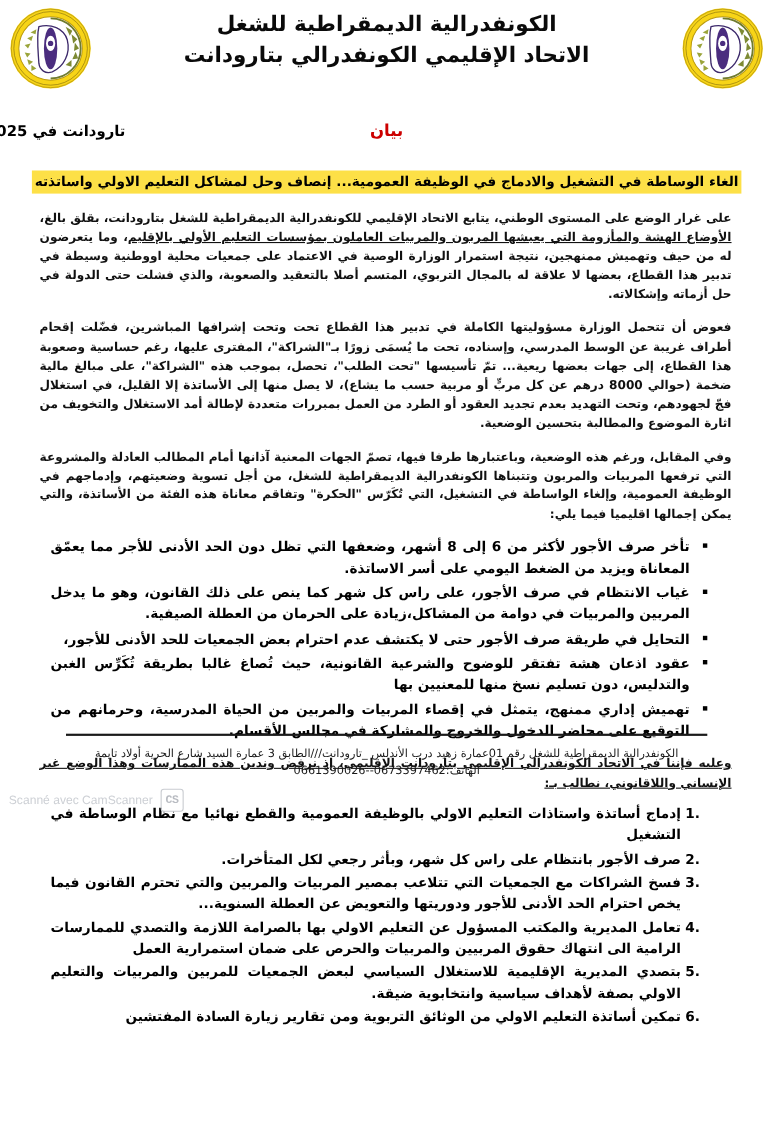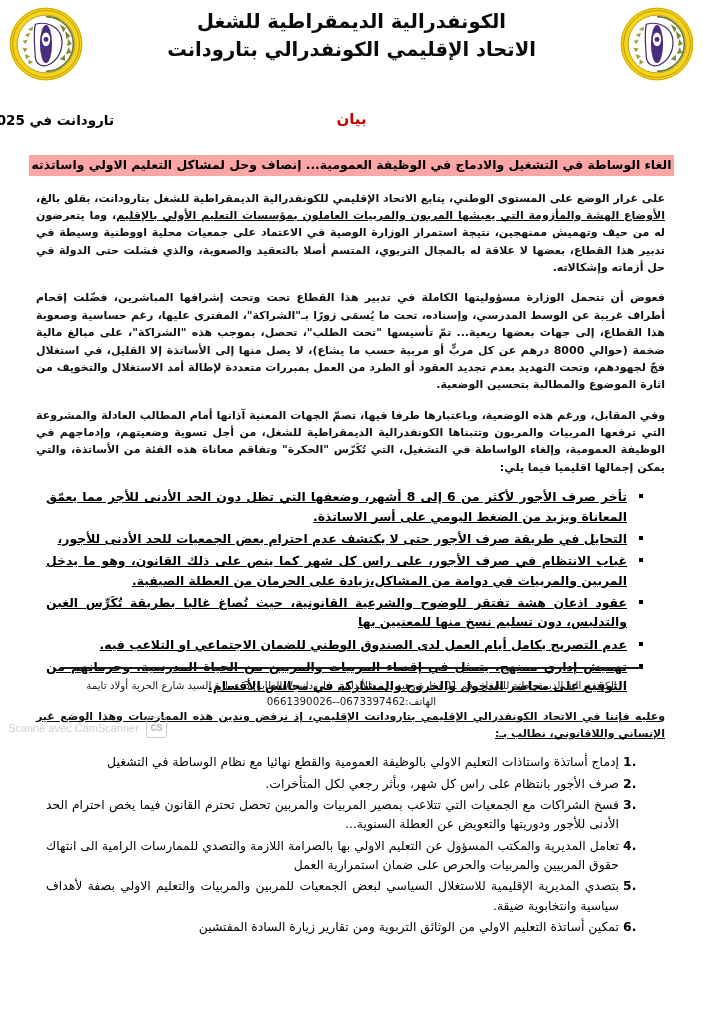--- a/index.html
+++ b/index.html
@@ -81,21 +81,21 @@
   }
 
   
   .subtitle-wrap {
     text-align: center;
     margin-top: 10px;
     margin-bottom: 14px;
   }
   .subtitle {
     display: inline-block;
-    background: #fca5a5;
+    background: #fde047;
     color: #000;
     font-weight: bold;
     font-size: 12.4px;
     line-height: 1.5;
     padding: 1px 3px;
   }
 
   
   .body-col {
     padding: 0 14px 0 12px;
@@ -117,21 +117,20 @@
     font-weight: bold;
     text-decoration: underline;
     margin-bottom: 10px;
   }
 
   
   ul.bullets {
     margin: 0 0 12px 0;
     padding: 0 36px 0 10px;
     list-style: none;
-    text-decoration: underline;
   }
   ul.bullets li {
     position: relative;
     font-size: 12.4px;
     line-height: 1.56;
     font-weight: bold;
     text-align: justify;
     margin-bottom: 3px;
     padding-right: 2px;
   }
@@ -149,21 +148,21 @@
   ol.demands {
     margin: 0 0 12px 0;
     padding: 0 46px 0 10px;
     list-style: none;
     counter-reset: dcount;
   }
   ol.demands li {
     position: relative;
     font-size: 12.4px;
     line-height: 1.56;
-    font-weight: normal;
+    font-weight: bold;
     text-align: justify;
     margin-bottom: 2px;
   }
   ol.demands li::before {
     counter-increment: dcount;
     content: counter(dcount) ".";
     position: absolute;
     right: -24px;
     top: 0;
     width: 20px;
@@ -309,33 +308,32 @@
   <div class="body-col">
 
     <p class="para"><span>على غرار الوضع على المستوى الوطني، يتابع الاتحاد الإقليمي للكونفدرالية الديمقراطية للشغل بتارودانت، بقلق بالغ، </span><span class="u">الأوضاع الهشة والمأزومة التي يعيشها المربون والمربيات العاملون بمؤسسات التعليم الأولي بالإقليم</span><span>، وما يتعرضون له من حيف وتهميش ممنهجين، نتيجة استمرار الوزارة الوصية في الاعتماد على جمعيات محلية اووطنية وسيطة في تدبير هذا القطاع، بعضها لا علاقة له بالمجال التربوي، المتسم أصلا بالتعقيد والصعوبة، والذي فشلت حتى الدولة في حل أزماته وإشكالاته.</span></p>
 
     <p class="para">فعوض أن تتحمل الوزارة مسؤوليتها الكاملة في تدبير هذا القطاع تحت وتحت إشرافها المباشرين، فضّلت إقحام أطراف غريبة عن الوسط المدرسي، وإسناده، تحت ما يُسمَى زورًا بـ"الشراكة"، المفترى عليها، رغم حساسية وصعوبة هذا القطاع، إلى جهات بعضها ريعية... تمّ تأسيسها "تحت الطلب"، تحصل، بموجب هذه "الشراكة"، على مبالغ مالية ضخمة (حوالي 8000 درهم عن كل مربٍّ أو مربية حسب ما يشاع)، لا يصل منها إلى الأساتذة إلا القليل، في استغلال فجّ لجهودهم، وتحت التهديد بعدم تجديد العقود أو الطرد من العمل بمبررات متعددة لإطالة أمد الاستغلال والتخويف من اثارة الموضوع والمطالبة بتحسين الوضعية.</p>
 
     <p class="para tight">وفي المقابل، ورغم هذه الوضعية، وباعتبارها طرفا فيها، تصمّ الجهات المعنية آذانها أمام المطالب العادلة والمشروعة التي ترفعها المربيات والمربون وتتبناها الكونفدرالية الديمقراطية للشغل، من أجل تسوية وضعيتهم، وإدماجهم في الوظيفة العمومية، وإلغاء الواساطة في التشغيل، التي تُكَرّس "الحكرة" وتفاقم معاناة هذه الفئة من الأساتذة، والتي يمكن إجمالها اقليميا فيما يلي:</p>
 
     <ul class="bullets">
       <li>تأخر صرف الأجور لأكثر من 6 إلى 8 أشهر، وضعفها التي تظل دون الحد الأدنى للأجر مما يعمّق المعاناة ويزيد من الضغط اليومي على أسر الاساتذة.</li>
+      <li>غياب الانتظام في صرف الأجور، على راس كل شهر كما ينص على ذلك القانون، وهو ما يدخل المربين والمربيات في دوامة من المشاكل،زيادة على الحرمان من العطلة الصيفية.</li>
       <li>التحايل في طريقة صرف الأجور حتى لا يكتشف عدم احترام بعض الجمعيات للحد الأدنى للأجور،</li>
-      <li>غياب الانتظام في صرف الأجور، على راس كل شهر كما ينص على ذلك القانون، وهو ما يدخل المربين والمربيات في دوامة من المشاكل،زيادة على الحرمان من العطلة الصيفية.</li>
       <li>عقود اذعان هشة تفتقر للوضوح والشرعية القانونية، حيث تُصاغ غالبا بطريقة تُكَرِّس الغبن والتدليس، دون تسليم نسخ منها للمعنيين بها</li>
-      <li>عدم التصريح بكامل أيام العمل لدى الصندوق الوطني للضمان الاجتماعي او التلاعب فيه.</li>
       <li>تهميش إداري ممنهج، يتمثل في إقصاء المربيات والمربين من الحياة المدرسية، وحرمانهم من التوقيع على محاضر الدخول والخروج والمشاركة في مجالس الأقسام.</li>
     </ul>
 
     <p class="para demand-intro">وعليه فإننا في الاتحاد الكونفدرالي الإقليمي بتارودانت الإقليمي، إذ نرفض وندين هذه الممارسات وهذا الوضع غير الإنساني واللاقانوني، نطالب بـ:</p>
 
     <ol class="demands">
       <li>إدماج أساتذة واستاذات التعليم الاولي بالوظيفة العمومية والقطع نهائيا مع نظام الوساطة في التشغيل</li>
       <li>صرف الأجور بانتظام على راس كل شهر، وبأثر رجعي لكل المتأخرات.</li>
-      <li>فسخ الشراكات مع الجمعيات التي تتلاعب بمصير المربيات والمربين تحصل تحترم القانون فيما يخص احترام الحد الأدنى للأجور ودوريتها والتعويض عن العطلة السنوية...</li>
+      <li>فسخ الشراكات مع الجمعيات التي تتلاعب بمصير المربيات والمربين والتي تحترم القانون فيما يخص احترام الحد الأدنى للأجور ودوريتها والتعويض عن العطلة السنوية...</li>
       <li>تعامل المديرية والمكتب المسؤول عن التعليم الاولي بها بالصرامة اللازمة والتصدي للممارسات الرامية الى انتهاك حقوق المربيين والمربيات والحرص على ضمان استمرارية العمل</li>
       <li>بتصدي المديرية الإقليمية للاستغلال السياسي لبعض الجمعيات للمربين والمربيات والتعليم الاولي بصفة لأهداف سياسية وانتخابوية ضيقة.</li>
       <li>تمكين أساتذة التعليم الاولي من الوثائق التربوية ومن تقارير زيارة السادة المفتشين</li>
     </ol>
 
   </div>
 
   <div class="footer">
     <div class="footer-rule"></div>
     <div class="footer-line">الكونفدرالية الديمقراطية للشغل رقم 01عمارة زهيد درب الأندلس _تارودانت///الطابق 3 عمارة السيد شارع الحرية أولاد تايمة</div>

